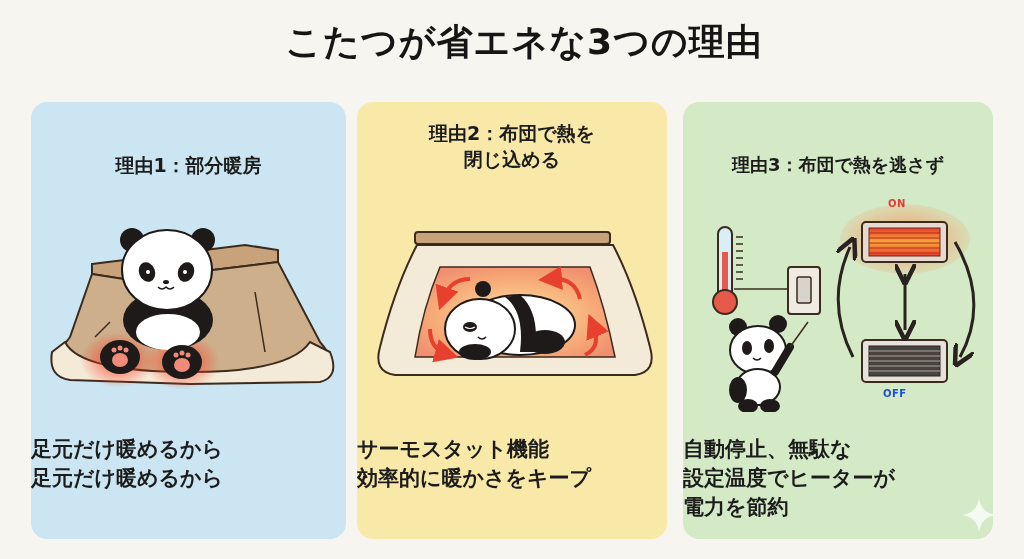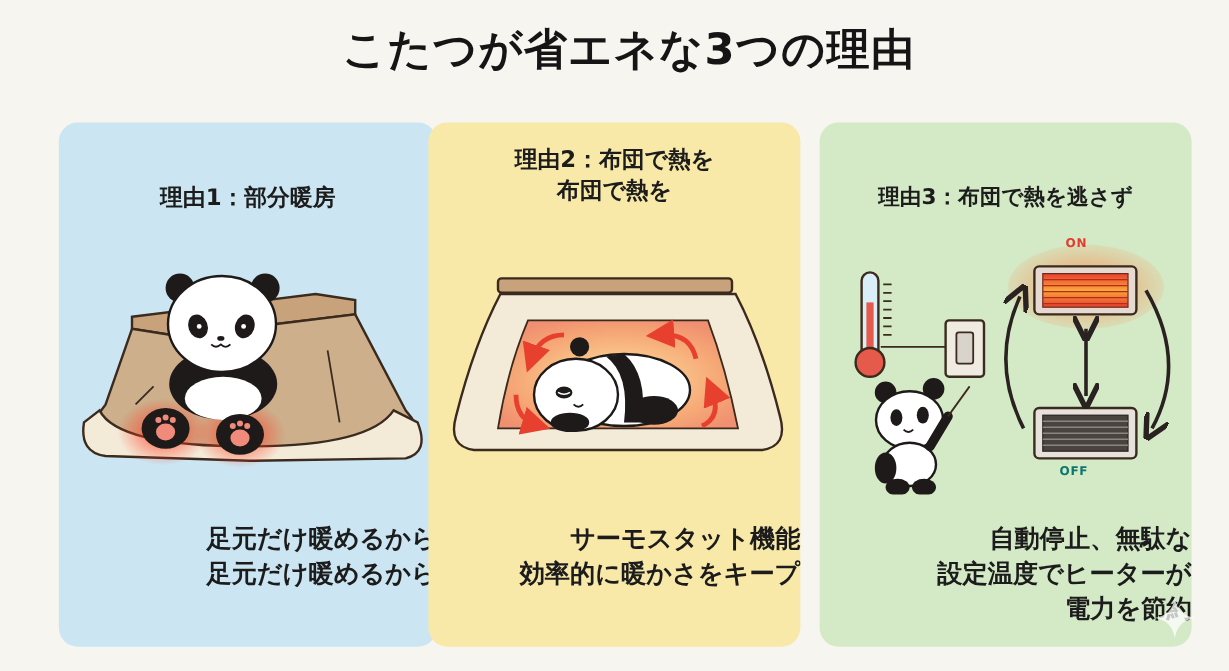--- a/index.html
+++ b/index.html
@@ -12,46 +12,46 @@
   }
   .title {
     position: absolute; left: 12px; top: 20px; width: 1024px;
     text-align: center; font-size: 36px; font-weight: bold; letter-spacing: 1px;
     line-height: 44px; color: #151515;
   }
   .card {
     position: absolute; top: 90px; height: 437px;
     border-radius: 16px; overflow: hidden; margin-top: 12px;
   }
-  .card.c1 { left: 49px; width: 315px; background: #cbe6f2; }
+  .card.c1 { left: 31px; width: 315px; background: #cbe6f2; }
   .card.c2 { left: 357px; width: 310px; background: #f9e9a8; }
   .card.c3 { left: 683px; width: 310px; background: #d4eac6; }
   .card-title {
     position: absolute; left: 0; width: 100%; text-align: center;
     font-size: 19px; font-weight: bold; line-height: 26px; color: #1c1c1c;
   }
   .c1 .card-title { top: 50px; }
   .c2 .card-title { top: 18px; }
   .c3 .card-title { top: 50px; font-size: 18px; }
   .card-desc {
-    position: absolute; left: 0; width: 100%; text-align: right;
+    position: absolute; left: 0; width: 100%; text-align: left;
     font-size: 21px; font-weight: bold; line-height: 29px; color: #1c1c1c;
   }
   .c1 .card-desc { top: 333px; }
   .c2 .card-desc { top: 333px; }
   .c3 .card-desc { top: 333px; }
   .illus { position: absolute; }
   .c1 .illus { left: 9px; top: 110px; width: 300px; height: 200px; }
   .c2 .illus { left: 8px; top: 115px; width: 300px; height: 175px; }
   .c3 .illus { left: 7px; top: 80px; width: 300px; height: 230px; }
   .hlabel {
     position: absolute; font-weight: bold; font-size: 10px; letter-spacing: 0.5px;
   }
   .on-label { left: 198px; top: 16px; color: #e53a2c; }
-  .off-label { left: 193px; top: 206px; color: #0f766e; }
+  .off-label { left: 193px; top: 206px; color: #1d4ed8; }
   .sparkle { position: absolute; left: 962px; top: 498px; width: 34px; height: 34px; }
 </style>
 </head>
 <body>
 
 <div class="title">こたつが省エネな3つの理由</div>
 
 <div class="card c1">
   <div class="card-title">理由1：部分暖房</div>
   <svg class="illus" viewBox="0 0 300 200">
@@ -99,21 +99,21 @@
   </svg>
   <div class="card-desc">
     <div>足元だけ暖めるから</div>
     <div>足元だけ暖めるから</div>
   </div>
 </div>
 
 <div class="card c2">
   <div class="card-title">
     <div>理由2：布団で熱を</div>
-    <div>布団で熱を</div>
+    <div>閉じ込める</div>
   </div>
   <svg class="illus" viewBox="0 0 300 175">
     <defs>
       <radialGradient id="glow2" cx="50%" cy="55%" r="60%">
         <stop offset="0%" stop-color="#fde3a0"></stop>
         <stop offset="70%" stop-color="#f6a977"></stop>
         <stop offset="100%" stop-color="#f09070"></stop>
       </radialGradient>
       <marker id="ah" markerWidth="6" markerHeight="6" refX="3" refY="3" orient="auto">
         <path d="M0 0 L6 3 L0 6 Z" fill="#e8402e"></path>

